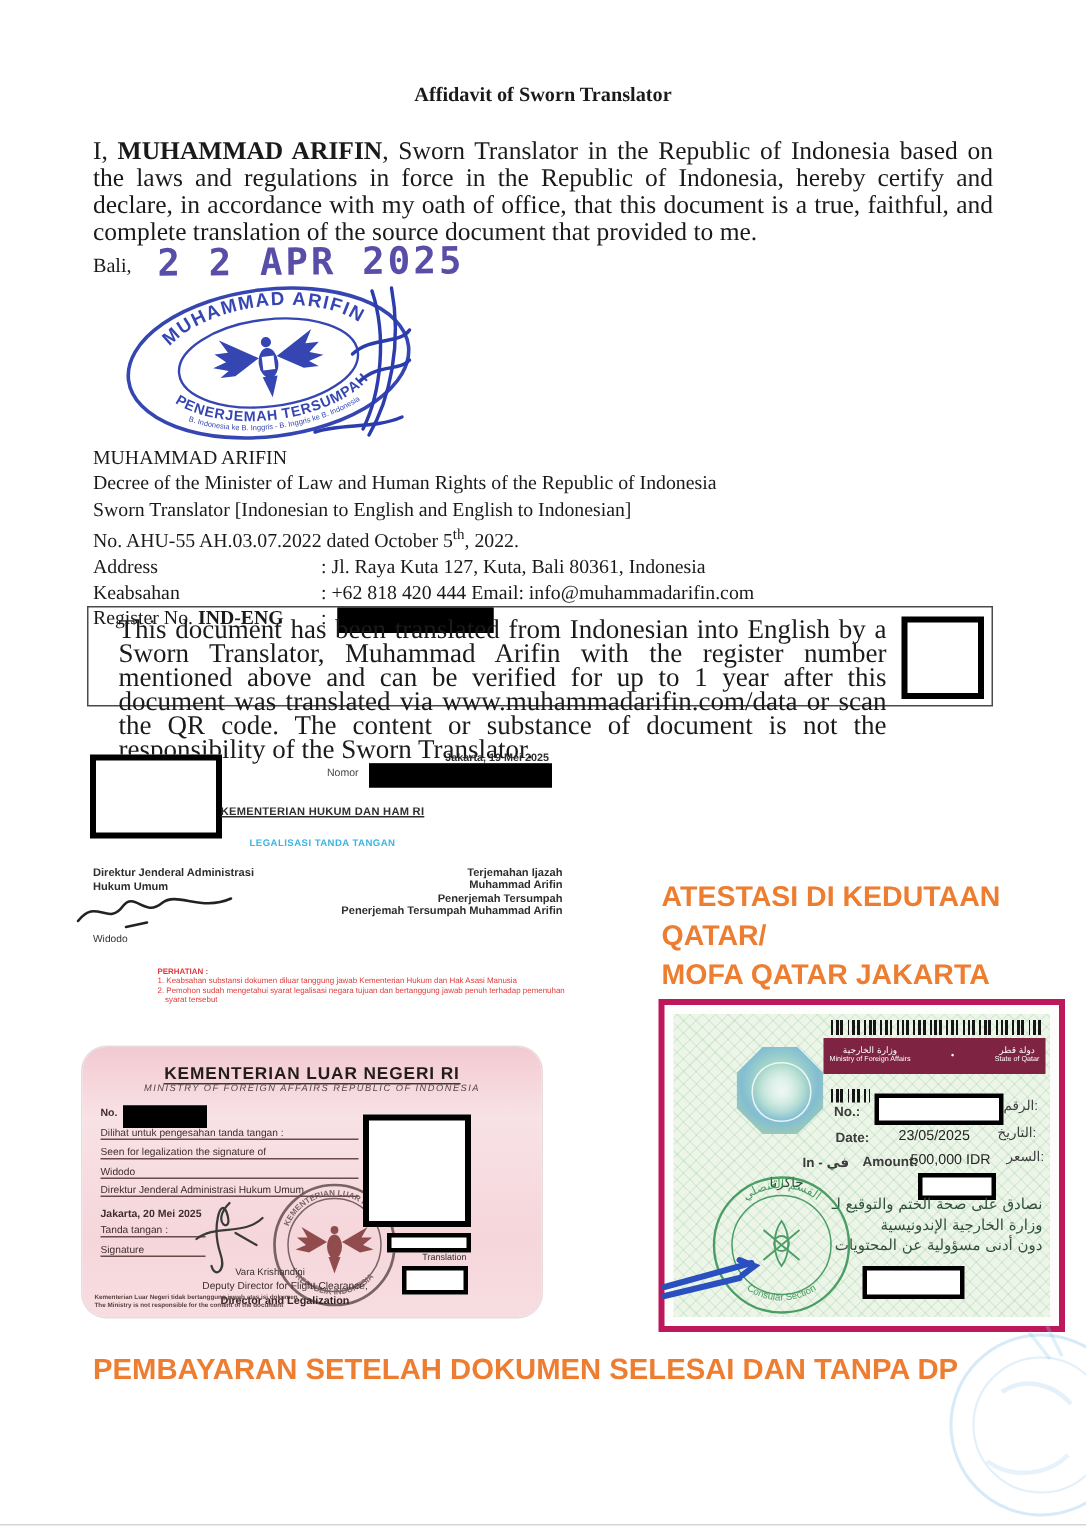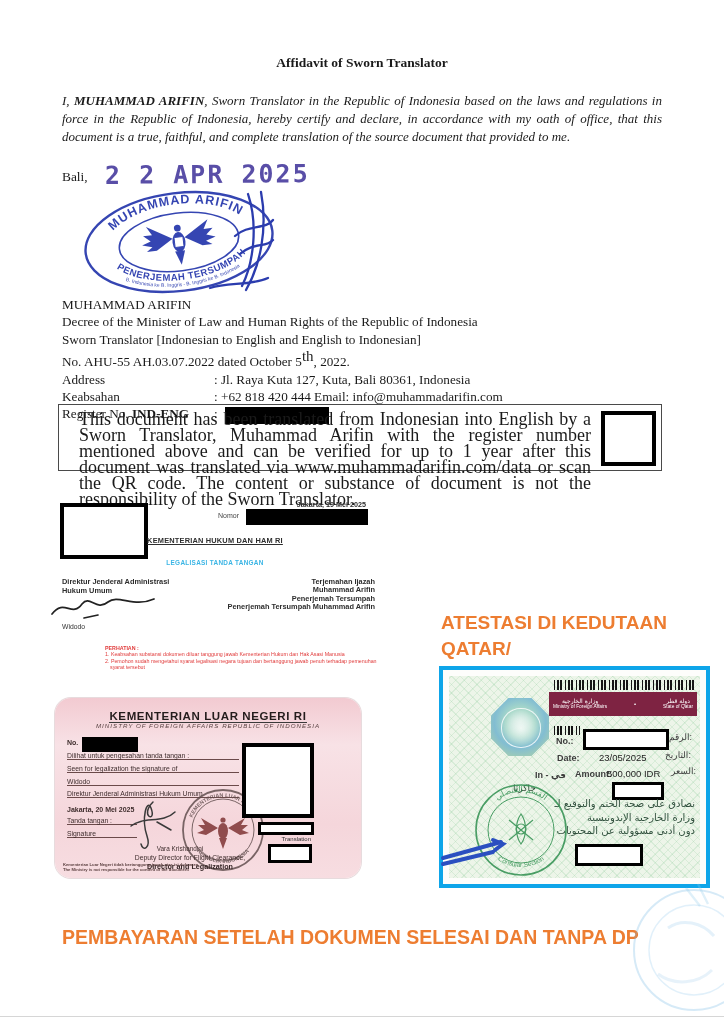--- a/index.html
+++ b/index.html
@@ -2,52 +2,52 @@
 <html><head>
 <meta charset="utf-8">
 <style>
   html,body{margin:0;padding:0;background:#e8e8e8;}
   .page{position:relative;width:724px;height:1024px;background:#ffffff;margin:0 auto;
         font-family:"Liberation Serif",serif;color:#1a1a1a;overflow:hidden;}
   .abs{position:absolute;}
   .sans{font-family:"Liberation Sans",sans-serif;}
   .arabic{font-family:"DejaVu Sans",sans-serif;}
   .title{width:100%;text-align:center;font-weight:bold;font-size:13.5px;}
-  .bodytext{font-size:13px;line-height:18px;text-align:justify;font-style:italic;}
+  .bodytext{font-size:17px;line-height:18px;text-align:justify;}
   .datestamp{font-family:"DejaVu Sans Mono",monospace;font-weight:bold;font-size:25px;
              color:#4b3fa0;letter-spacing:2px;opacity:.92;transform:rotate(-.5deg);display:inline-block;}
   .detail{font-size:13.2px;line-height:17.3px;}
   .lblcol{display:inline-block;width:152px;}
   .redact-fill{display:inline-block;background:#000;border:2px solid #000;vertical-align:middle;}
   .redact-open{position:absolute;background:#fff;border:4px solid #000;}
   .discbox{border:1.5px solid #4a4a4a;font-size:18px;line-height:15.9px;text-align:justify;
            padding:7px 70px 7px 20px;box-sizing:border-box;}
   .tinybold{font-weight:bold;color:#2e2e2e;}
   .legalcyan{color:#3ab5e5;font-weight:bold;}
   .rednote{color:#e03a3a;line-height:6.4px;font-size:5.3px;font-family:"Liberation Sans",sans-serif;}
-  .orange{color:#ed7d31;font-family:"Liberation Sans",sans-serif;font-weight:bold;margin-top:24px;}
+  .orange{color:#ed7d31;font-family:"Liberation Sans",sans-serif;font-weight:bold;}
   .qrow{position:absolute;font-family:"Liberation Sans",sans-serif;color:#3c3c3c;}
   .barcode{background:repeating-linear-gradient(90deg,#151515 0 1px,transparent 1px 3px,
             #151515 3px 5px,transparent 5px 6px,#151515 6px 8px,transparent 8px 11px);}
   .maroonbar{background:#7e2342;color:#fff;display:flex;align-items:center;justify-content:space-between;
              padding:2px 4px;box-sizing:border-box;}
   .holo{clip-path:polygon(30% 0,70% 0,100% 30%,100% 70%,70% 100%,30% 100%,0 70%,0 30%);
         background:radial-gradient(circle at 50% 42%,#d9ede6 0%,#a7d8c9 32%,#82bdd2 58%,#9ccab9 78%,#c2dcd2 100%);}
   .holo-in{position:absolute;left:18%;top:18%;width:64%;height:64%;border-radius:50%;
            border:1px solid rgba(255,255,255,.8);background:radial-gradient(circle,#eef7f3 0%,rgba(255,255,255,0) 70%);}
   .sticker{background-color:#edf5e9;
      background-image:repeating-linear-gradient(45deg,rgba(106,188,126,.16) 0 1px,transparent 1px 6px),
                       repeating-linear-gradient(-45deg,rgba(106,188,126,.16) 0 1px,transparent 1px 6px);}
   .pinkdoc{background:linear-gradient(180deg,#f2cad1 0%,#f8e2e6 26%,#f5d6db 70%,#f7dde1 100%);
            border-radius:9px;font-family:"Liberation Sans",sans-serif;color:#4a3333;
            box-shadow:0 0 0 1px rgba(160,110,120,.25);}
   .prow{position:absolute;font-size:6.8px;border-bottom:1px solid #6b4a4a;color:#3f2d2d;}
   .u{border-bottom:1px solid #3a3a3a;}
   b.name{font-weight:bold;}
-  sup{font-size:15px;}
+  sup{font-size:10px;}
 </style>
 </head>
 <body>
 
 <div class="page">
 
   <div class="abs title" style="top:55px;left:0;">Affidavit of Sworn Translator</div>
 
   <div class="abs bodytext" style="left:62px;top:92px;width:600px;">
     <span>I, </span><b class="name">MUHAMMAD ARIFIN</b><span>, Sworn Translator in the Republic of Indonesia based on the laws and regulations in force in the Republic of Indonesia, hereby certify and declare, in accordance with my oath of office, that this document is a true, faithful, and complete translation of the source document that provided to me.</span>
@@ -140,21 +140,21 @@
       <div style="padding-left:5px;">syarat tersebut</div>
     </div>
   </div>
 
   <div class="abs orange" style="left:441px;top:586px;font-size:19px;line-height:26px;">
     <div>ATESTASI DI KEDUTAAN QATAR/</div>
     <div>MOFA QATAR JAKARTA</div>
     <div class="arabic" style="font-size:27px;line-height:28px;margin-top:1px;font-weight:bold;">⇧</div>
   </div>
 
-  <div class="abs" style="left:439px;top:666px;width:263px;height:214px;border:4px solid #0ea5e9;background:#fdfdfb;">
+  <div class="abs" style="left:439px;top:666px;width:263px;height:214px;border:4px solid #be185d;background:#fdfdfb;">
     <div class="abs sticker" style="left:6px;top:6px;width:251px;height:202px;">
 
       <div class="abs barcode" style="left:105px;top:4px;width:142px;height:10px;"></div>
 
       <div class="abs maroonbar sans" style="left:100px;top:16px;width:148px;height:24px;">
         <div style="text-align:center;line-height:6px;">
           <div class="arabic" style="font-size:6px;">وزارة الخارجية</div>
           <div style="font-size:4.8px;">Ministry of Foreign Affairs</div>
         </div>
         <div style="font-size:6px;">•</div>

